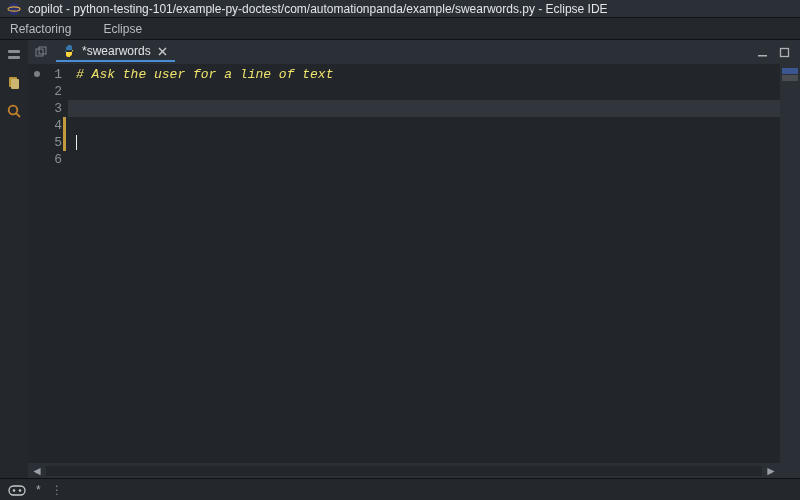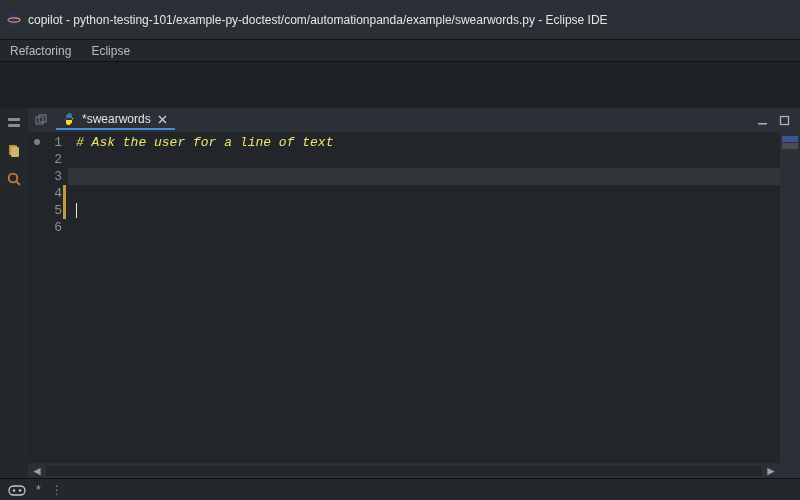--- a/index.html
+++ b/index.html
@@ -7,47 +7,46 @@
     width: 800px; height: 500px;
     background: #1e2227;
     font-family: "Segoe UI", Arial, sans-serif;
     font-size: 12px;
     color: #cccccc;
     overflow: hidden;
     display: flex; flex-direction: column;
   }
   
   .titlebar {
-    height: 40px;
+    height: 18px;
     background: #2b3036;
     border-bottom: 1px solid #101114;
     display: flex; align-items: center;
     padding: 0 6px;
     gap: 6px;
     color: #e4e6e8;
   }
   .titlebar .app-icon svg { display:block; }
   .titlebar .title { font-size: 12px; }
   
   .menubar {
     height: 22px;
     background: #24282d;
     border-bottom: 1px solid #101114;
     display: flex; align-items: center;
-    gap: 20px;
+    gap: 32px;
     padding: 0 10px;
     color: #b9bdc1;
   }
   .menubar .menu-item { cursor: default; }
   
   .main {
     flex: 1;
     display: flex;
     min-height: 0;
-    margin-top: 46px;
   }
   .activitybar {
     width: 28px;
     background: #24282d;
     display: flex; flex-direction: column;
     align-items: center;
     padding-top: 6px;
     gap: 10px;
   }
   .activitybar .act-icon { width:18px; height:18px; display:flex; align-items:center; justify-content:center; opacity:.85; cursor:default; }

